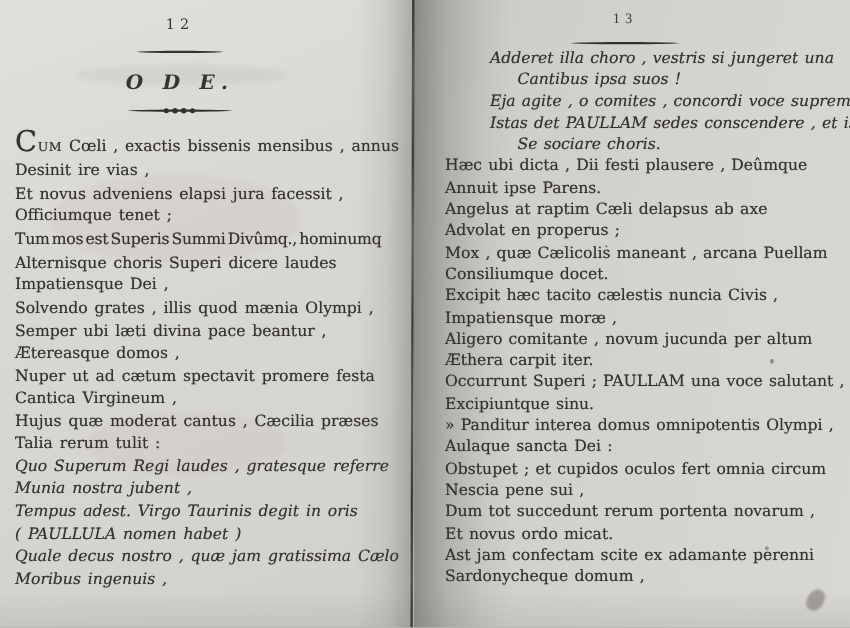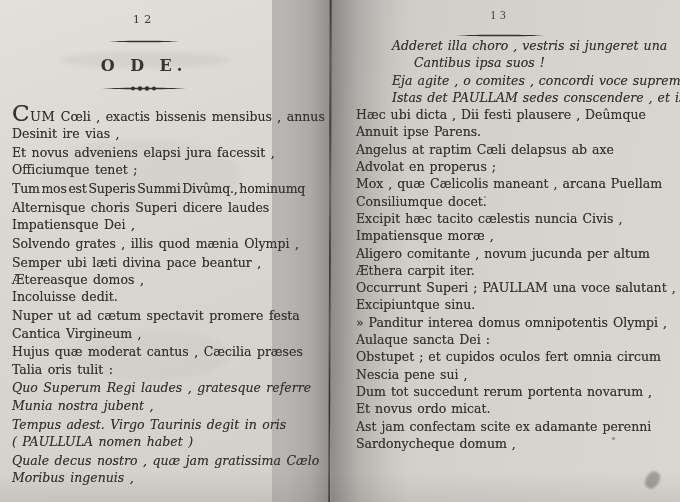--- a/index.html
+++ b/index.html
@@ -1,55 +1,55 @@
 <!DOCTYPE html>
 <html><head>
 <meta charset="utf-8">
 <style>
   html,body{margin:0;padding:0;background:#b8b6b2;}
   .scan{position:relative;width:680px;height:502px;overflow:hidden;
         font-family:"DejaVu Serif", serif;color:#34322d;}
   .page{position:absolute;top:0;height:502px;}
-  .page-left{left:0;width:272px;
+  .page-left{left:0;width:330px;
     background:linear-gradient(160deg,#e2e0db 0%,#dad8d3 35%,#d6d4cf 70%,#d2d0cb 100%);}
   .page-right{left:330px;width:350px;
     background:linear-gradient(100deg,#c7c5c1 0%,#d0cec9 22%,#d5d3ce 55%,#d9d7d2 100%);}
   
   .gutter-shadow-left{position:absolute;top:0;left:284px;width:46px;height:502px;
     background:linear-gradient(to right,rgba(75,72,68,0) 0%,rgba(75,72,68,0.10) 55%,rgba(60,58,54,0.30) 100%);}
   .gutter-crease{position:absolute;top:0;left:329px;width:2px;height:502px;opacity:.85;
     transform:rotate(.15deg);
     background:linear-gradient(to bottom,#262421 0%,#4a4844 12%,#2c2a27 25%,#5a5854 38%,#2f2d2a 52%,#4b4946 66%,#232220 80%,#44423f 92%,#2a2825 100%);}
   .gutter-shadow-right{position:absolute;top:0;left:331px;width:78px;height:502px;
     background:linear-gradient(to right,rgba(55,53,50,0.42) 0%,rgba(55,53,50,0.18) 35%,rgba(55,53,50,0.06) 70%,rgba(55,53,50,0) 100%);}
   .bottom-vignette{position:absolute;left:0;bottom:0;width:680px;height:30px;
     background:linear-gradient(to top,rgba(90,88,84,0.12),rgba(90,88,84,0));}
   
   .header-left{position:absolute;top:0;left:10px;width:268px;text-align:center;}
   .header-right{position:absolute;top:0;left:120px;width:100px;text-align:center;font-family:Liberation Serif, serif;}
   .pagenum{font-size:11.5px;letter-spacing:4px;color:#3a3833;}
   .hl .pagenum{margin-top:12px;} .hr .pagenum{margin-top:9px;}
   .rule{margin:3px auto 0;}
-  .ode-title{margin-top:8px;font-size:16px;font-weight:bold;
+  .ode-title{margin-top:8px;font-size:16px;font-style:italic;font-weight:bold;
     letter-spacing:5px;color:#363430;}
   .ornament{margin-top:9px;line-height:0;}
   
   .poem{position:absolute;font-size:12.5px;line-height:17.3px;}
   .poem--left{top:108px;left:12px;right:6px;word-spacing:1.5px;}
   .poem--right{top:37px;left:26px;right:2px;word-spacing:1px;}
   .line{white-space:nowrap;text-shadow:0 0 0.6px rgba(52,50,45,0.55);}
   .poem--left .line:not(.indent){margin-top:1.5px;}
   .poem--left .line.first{margin-top:0;}
   .indent{}
   .italic{font-style:italic;}
   .tight{word-spacing:-2px;letter-spacing:-0.2px;}
   .quote{margin-left:36px;}
   .quote.indent{margin-left:58px;}
   .dropcap{font-size:23px;line-height:0;letter-spacing:.5px;}
-  .sc{font-size:13px;letter-spacing:.5px;}
+  .sc{font-size:10px;letter-spacing:.5px;}
   
   .ghost{position:absolute;filter:blur(2px);background:rgba(130,125,115,0.10);border-radius:50%;}
   .g1{left:60px;top:52px;width:170px;height:16px;}
   .g2{left:40px;top:140px;width:200px;height:70px;background:rgba(130,125,115,0.06);}
   .g3{left:70px;top:330px;width:160px;height:50px;background:rgba(130,125,115,0.05);}
   .smudge{position:absolute;left:646px;top:471px;width:13px;height:18px;border-radius:45%;
     transform:rotate(32deg);background:rgba(70,66,60,0.38);filter:blur(1px);}
   .speck{position:absolute;width:3px;height:4px;border-radius:50%;background:rgba(60,58,54,0.45);}
   .s1{left:616px;top:287px;} .s2{left:612px;top:437px;height:3px;} .s3{left:484px;top:196px;width:2px;height:2px;}
   svg{display:inline-block;}
@@ -89,25 +89,24 @@
 
       <div class="line indent">Desinit ire vias ,</div>
           <div class="line">Et novus adveniens elapsi jura facessit ,</div>
           <div class="line indent">Officiumque tenet ;</div>
           <div class="line tight">Tum mos est Superis Summi Divûmq., hominumq</div>
           <div class="line">Alternisque choris Superi dicere laudes</div>
           <div class="line indent">Impatiensque Dei ,</div>
           <div class="line">Solvendo grates , illis quod mænia Olympi ,</div>
           <div class="line">Semper ubi læti divina pace beantur ,</div>
           <div class="line indent">Ætereasque domos ,</div>
-          <div class="line indent">Incoluisse dedit.</div>
           <div class="line">Nuper ut ad cætum spectavit promere festa</div>
           <div class="line indent">Cantica Virgineum ,</div>
           <div class="line">Hujus quæ moderat cantus , Cæcilia præses</div>
-          <div class="line indent">Talia oris tulit :</div>
+          <div class="line indent">Talia rerum tulit :</div>
           <div class="line italic">Quo Superum Regi laudes , gratesque referre</div>
           <div class="line indent italic">Munia nostra jubent ,</div>
           <div class="line italic">Tempus adest. Virgo Taurinis degit in oris</div>
           <div class="line indent italic">( PAULLULA nomen habet )</div>
           <div class="line italic">Quale decus nostro , quæ jam gratissima Cælo</div>
           <div class="line indent italic">Moribus ingenuis ,</div>
         </div>
     </div>
   </div>
 
@@ -121,20 +120,21 @@
       </div>
     </div>
 
     <div class="poem poem--right">
       <div>
 
       <div class="line italic quote">Adderet illa choro , vestris si jungeret una</div>
           <div class="line indent italic quote">Cantibus ipsa suos !</div>
           <div class="line italic quote">Eja agite , o comites , concordi voce supremum</div>
           <div class="line italic quote">Istas det PAULLAM sedes conscendere , et istis</div>
+          <div class="line indent italic quote">Se sociare choris.</div>
           <div class="line">Hæc ubi dicta , Dii festi plausere , Deûmque</div>
           <div class="line indent">Annuit ipse Parens.</div>
           <div class="line">Angelus at raptim Cæli delapsus ab axe</div>
           <div class="line indent">Advolat en properus ;</div>
           <div class="line">Mox , quæ Cælicolis maneant , arcana Puellam</div>
           <div class="line indent">Consiliumque docet.</div>
           <div class="line">Excipit hæc tacito cælestis nuncia Civis ,</div>
           <div class="line indent">Impatiensque moræ ,</div>
           <div class="line">Aligero comitante , novum jucunda per altum</div>
           <div class="line indent">Æthera carpit iter.</div>

